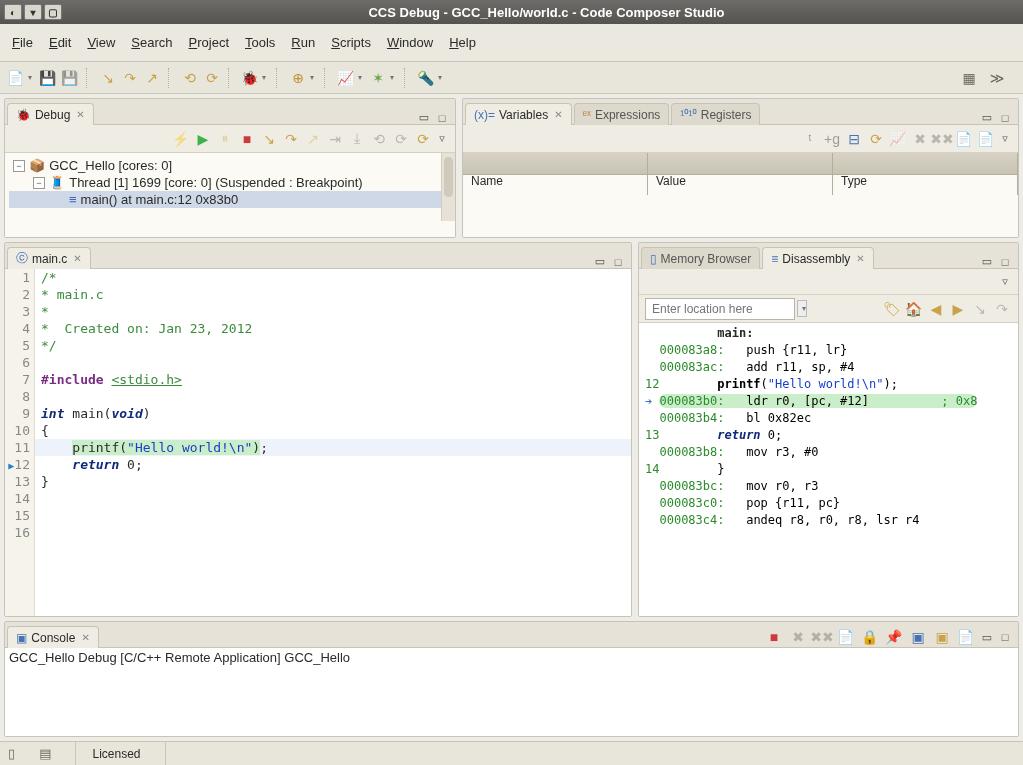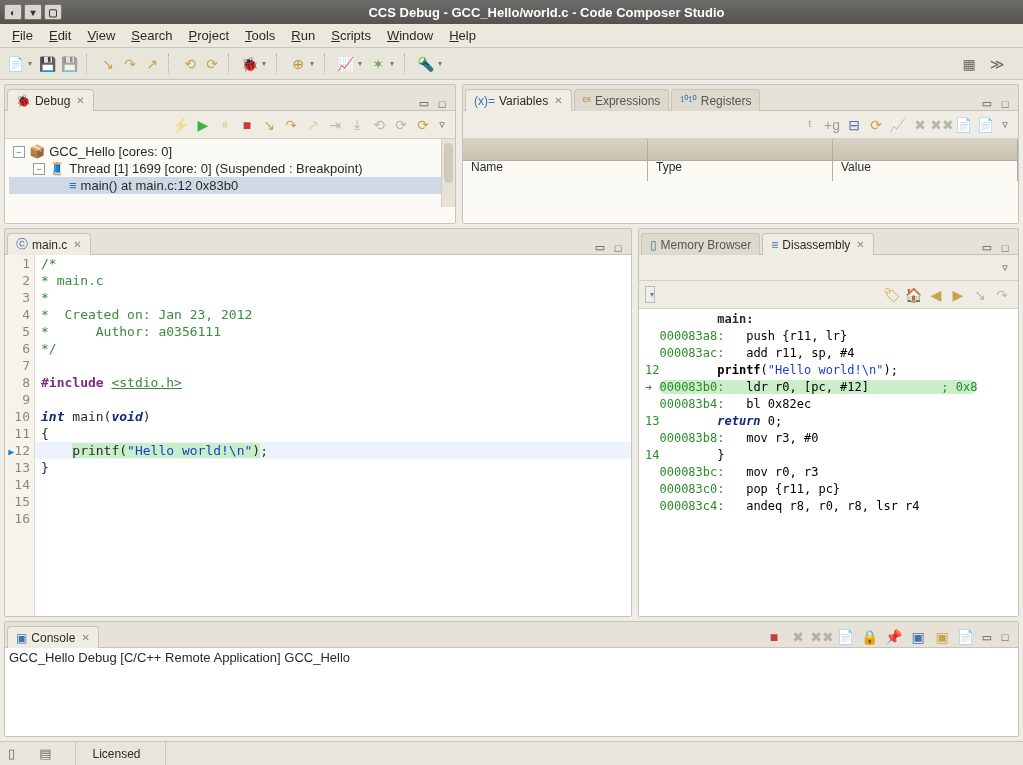--- a/index.html
+++ b/index.html
@@ -29,21 +29,21 @@
     width: 18px; height: 16px;
     background: #d9d6cc;
     border: 1px solid #777;
     border-radius: 2px;
     display: flex; align-items: center; justify-content: center;
     color: #333; font-size: 10px;
   }
   .titlebar .title { flex: 1; text-align: center; font-size: 13px; }
   
   .menubar {
-    height: 24px;
+    height: 38px;
     background: #ebe8df;
     border-bottom: 1px solid #c8c5bb;
     display: flex;
     align-items: center;
     padding: 0 6px;
     gap: 4px;
   }
   .menubar span { padding: 2px 6px; cursor: default; }
   
   .maintoolbar {
@@ -319,22 +319,22 @@
         <span class="ticon" style="opacity:.4">📈</span>
         <span class="ticon" style="opacity:.4">✖</span>
         <span class="ticon" style="opacity:.4">✖✖</span>
         <span class="ticon">📄</span>
         <span class="ticon">📄</span>
         <span class="winctl">▿</span>
       </div>
       <div class="inner-content" style="overflow:hidden;">
         <div class="vartable-head">
           <div class="vcol" style="flex:1">Name</div>
+          <div class="vcol" style="flex:1">Value</div>
           <div class="vcol" style="flex:1">Type</div>
-          <div class="vcol" style="flex:1">Value</div>
         </div>
       </div>
     </div>
   </div>
 
   <div class="row" style="flex:1;">
 
     <div class="pane" style="flex: 0 0 628px;">
       <div class="tabbar">
         <div class="tab">
@@ -364,28 +364,28 @@
             <div class="gline"><span class="marker"></span>13</div>
             <div class="gline"><span class="marker"></span>14</div>
             <div class="gline"><span class="marker"></span>15</div>
             <div class="gline"><span class="marker"></span>16</div>
           </div>
           <div style="flex: 1 1 0%;">
             <div class="codeline"><span class="kw-green">/*</span></div>
             <div class="codeline"><span class="kw-green">* main.c</span></div>
             <div class="codeline"><span class="kw-green">*</span></div>
             <div class="codeline"><span class="kw-green">*  Created on: Jan 23, 2012</span></div>
-            <div class="codeline"><span class="kw-green">*      Author: a0356111</span></div>
             <div class="codeline"><span class="kw-green">*/</span></div>
             <div class="codeline"></div>
             <div class="codeline"><span class="kw-purple">#include</span> <span class="kw-green underline">&lt;stdio.h&gt;</span></div>
             <div class="codeline"></div>
             <div class="codeline"><span class="kw-navy">int</span> main(<span class="kw-navy">void</span>)</div>
             <div class="codeline">{</div>
             <div class="codeline hl-line">    <span class="hl-exec">printf(<span class="kw-blue">"Hello world!\n"</span>)</span>;</div>
+            <div class="codeline">    <span class="kw-navy">return</span> 0;</div>
             <div class="codeline">}</div>
             <div class="codeline"></div>
             <div class="codeline"></div>
           </div>
         </div>
     </div>
 
     <div class="pane" style="flex:1;">
       <div class="tabbar">
         <div class="tab inactive">
@@ -400,20 +400,21 @@
         <div class="tabicons">
           <span class="winctl">▭</span>
           <span class="winctl">□</span>
         </div>
       </div>
       <div class="innerbar" style="justify-content:flex-start; border-bottom:1px solid #d4d0c4; height:auto; padding:6px;">
         <div style="flex:1"></div>
         <span class="winctl">▿</span>
       </div>
       <div class="innerbar" style="justify-content:flex-start;">
+        <input class="locinput" placeholder="Enter location here" style="">
         <span class="drop" style="border:1px solid #bbb; padding:3px 4px; background:#eee">▾</span>
         <span style="flex:1"></span>
         <span class="ticon" style="color:#c9a34a">🏷</span>
         <span class="ticon" style="color:#4573b5">🏠</span>
         <span class="ticon" style="color:#c9a34a">◀</span>
         <span class="ticon" style="color:#c9a34a">▶</span>
         <span class="ticon" style="opacity:.4">↘</span>
         <span class="ticon" style="opacity:.4">↷</span>
       </div>
       <div class="disasm" id="disasm">

